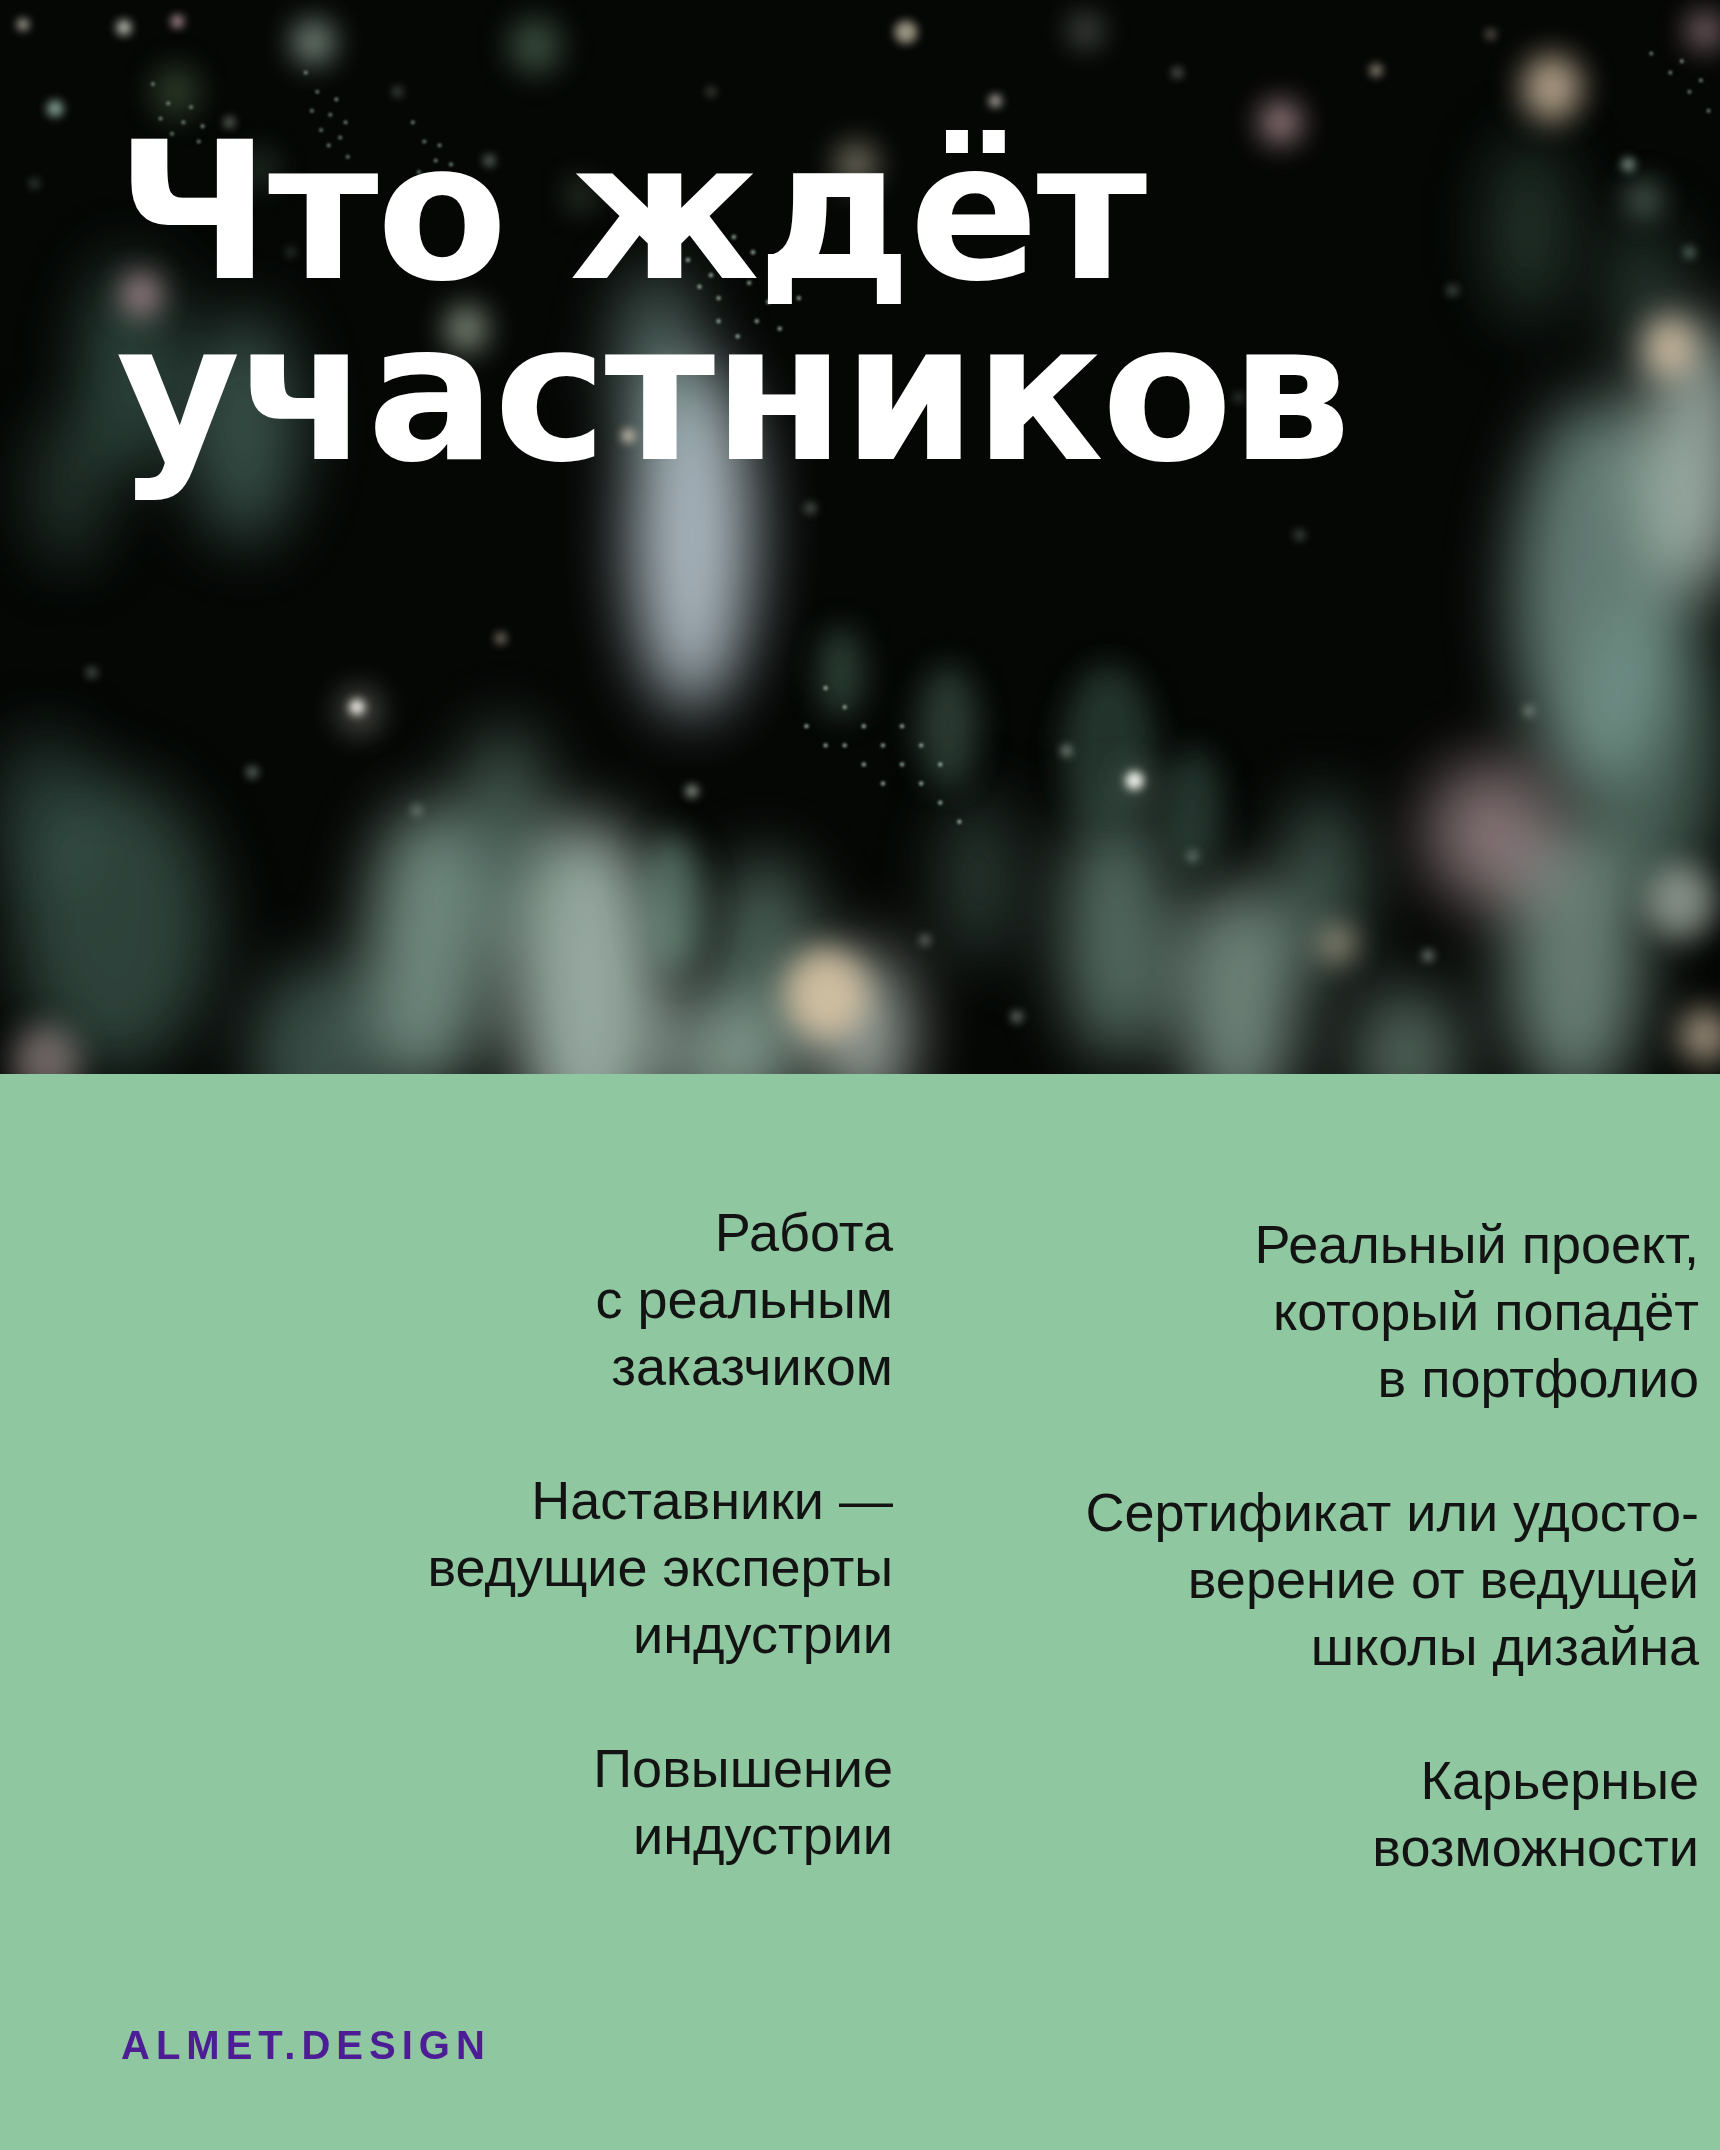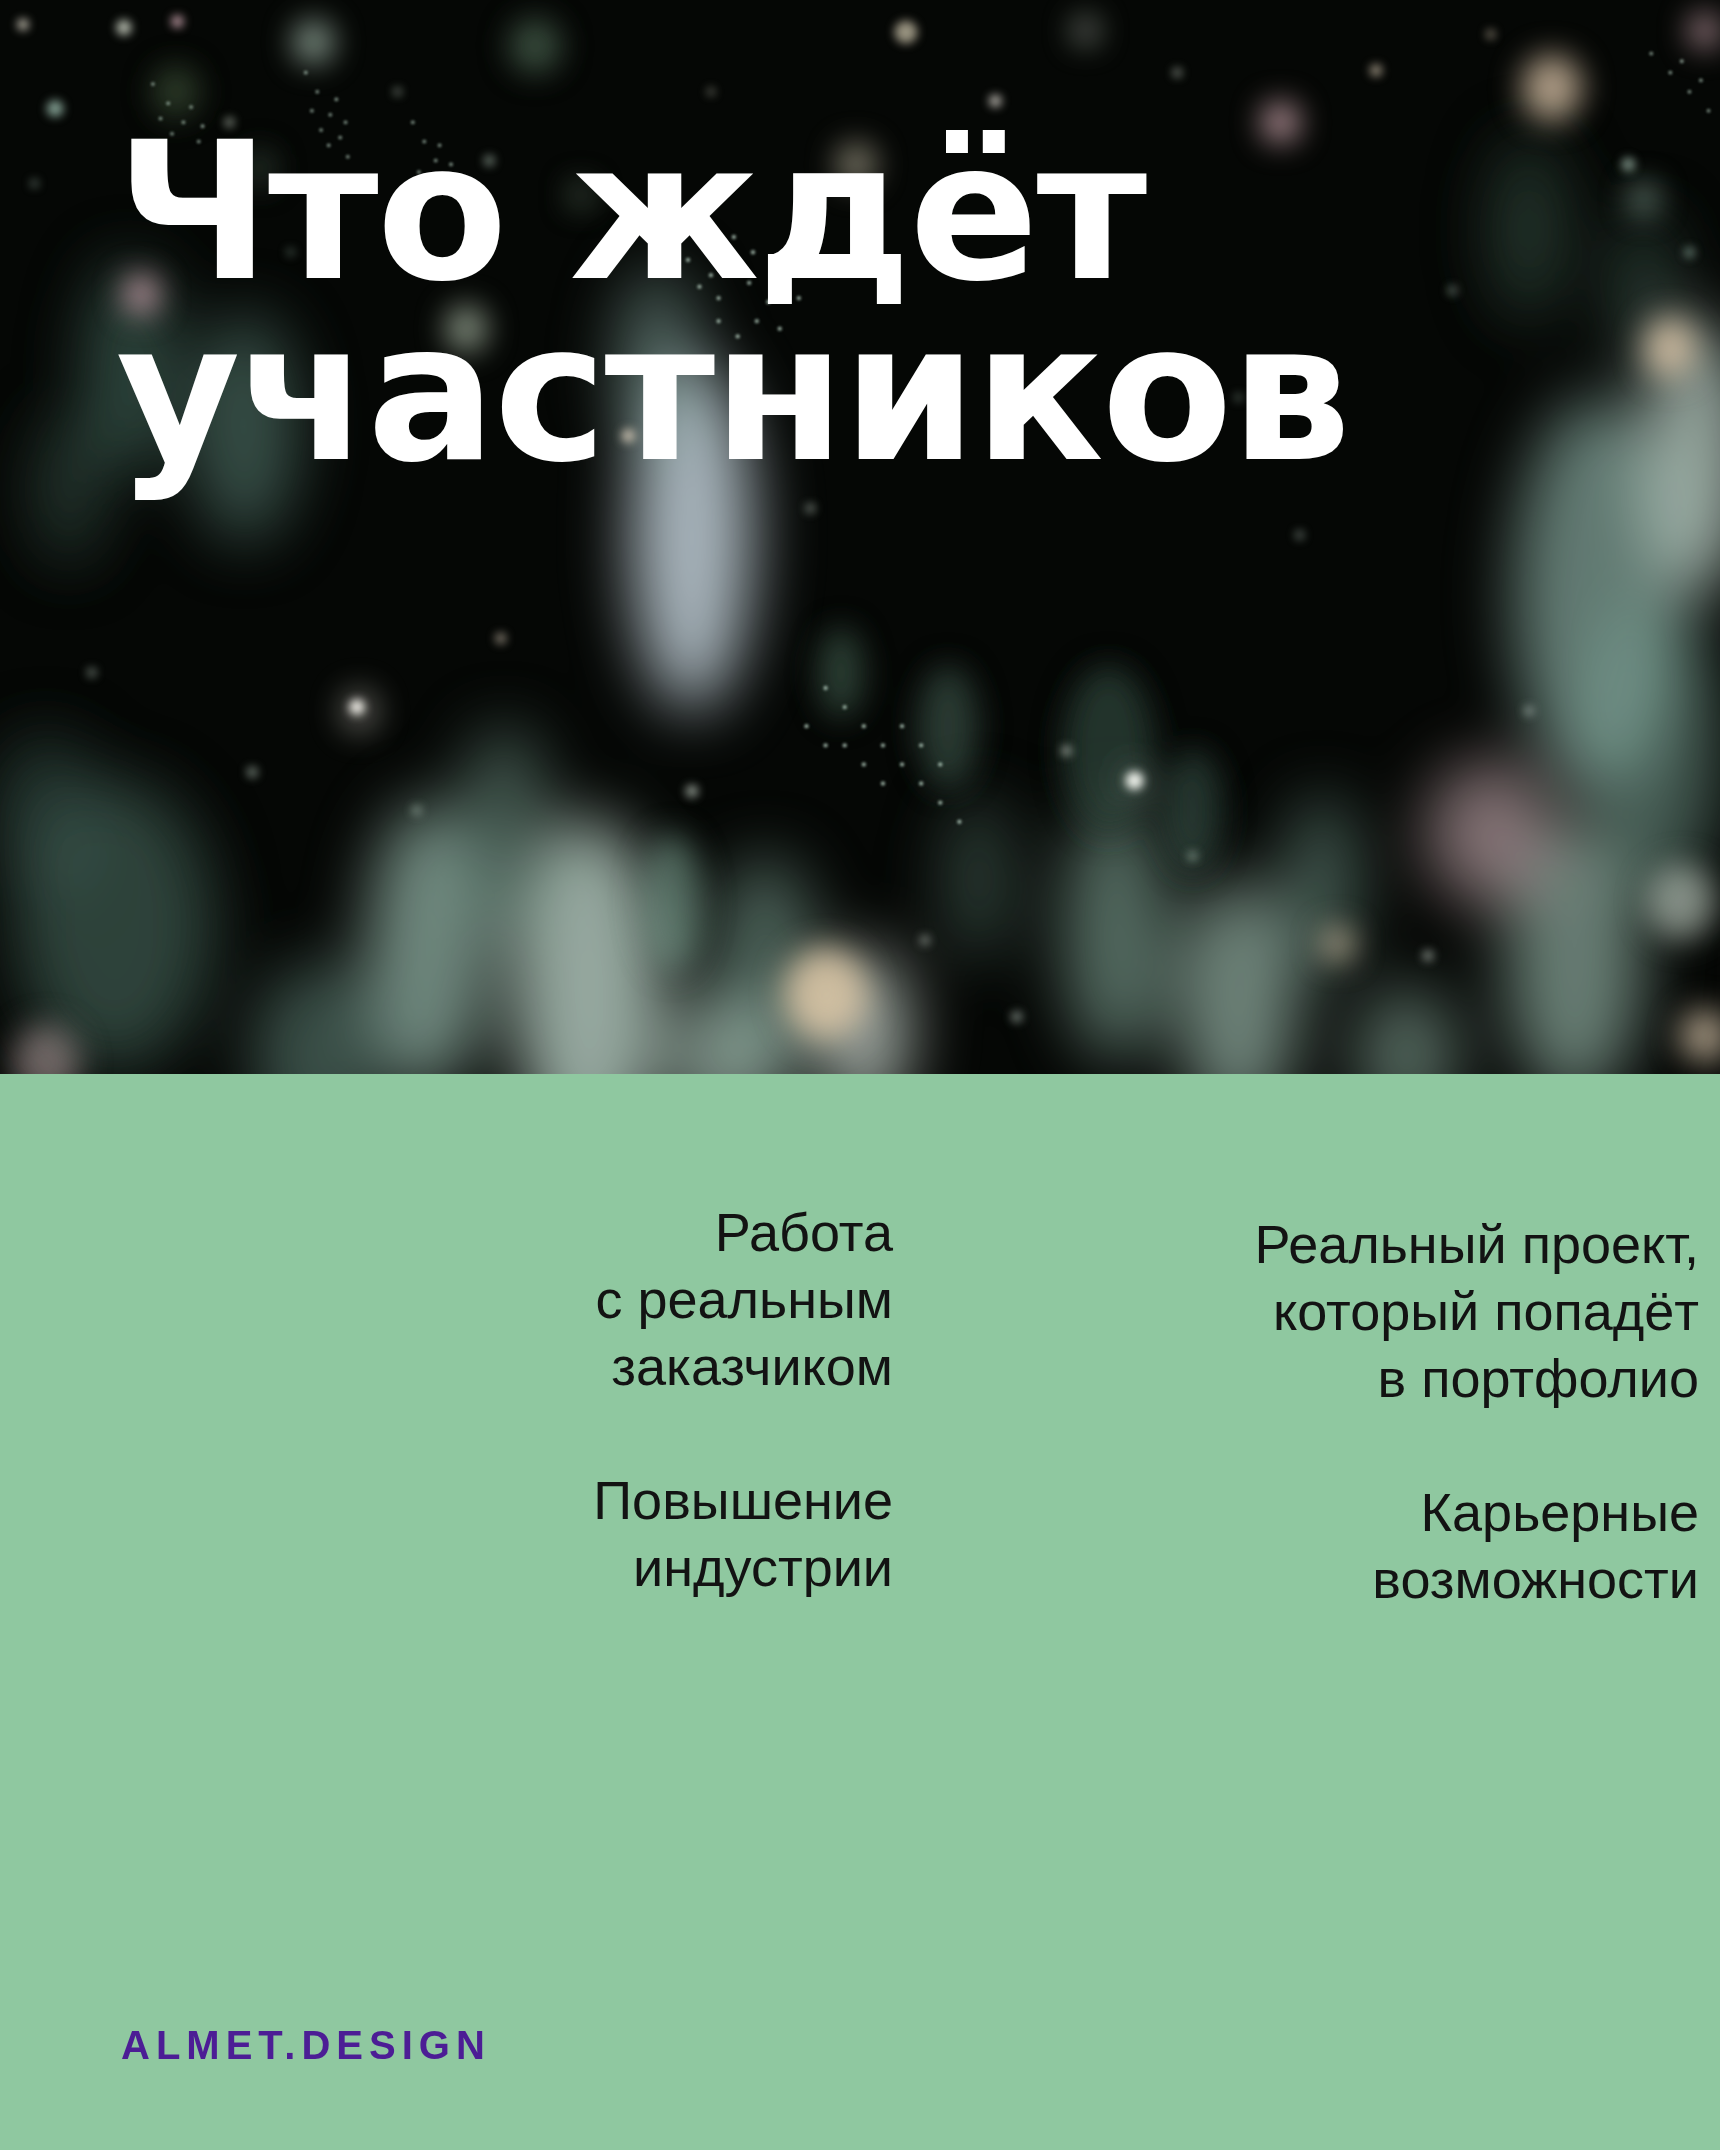--- a/index.html
+++ b/index.html
@@ -271,27 +271,33 @@
 
     <h1 class="title">Что ждёт
 участников</h1>
   </div>
 
   <div class="green">
     <div class="col col-left">
       <p>Работа
 с реальным
 заказчиком</p>
+      <p>Наставники —
+ведущие эксперты
+индустрии</p>
       <p>Повышение
 индустрии</p>
     </div>
     <div class="col col-right">
       <p>Реальный проект,
 который попадёт
 в портфолио</p>
+      <p>Сертификат или удосто-
+верение от ведущей
+школы дизайна</p>
       <p>Карьерные
 возможности</p>
     </div>
     <p class="footer">ALMET.DESIGN</p>
   </div>
 
 </div>
 
 
 </body></html>

